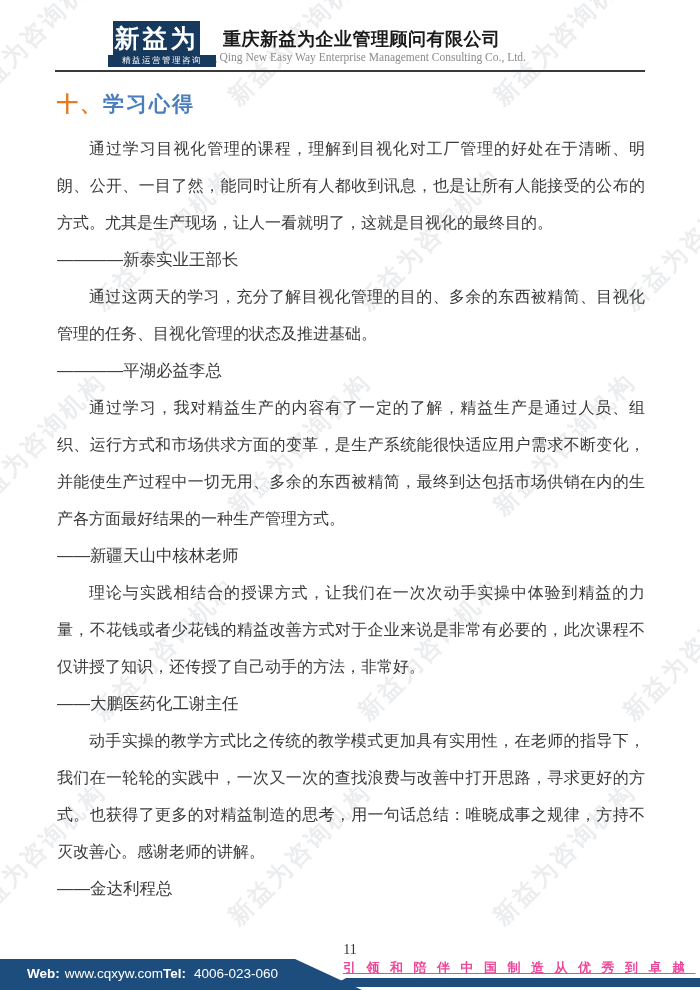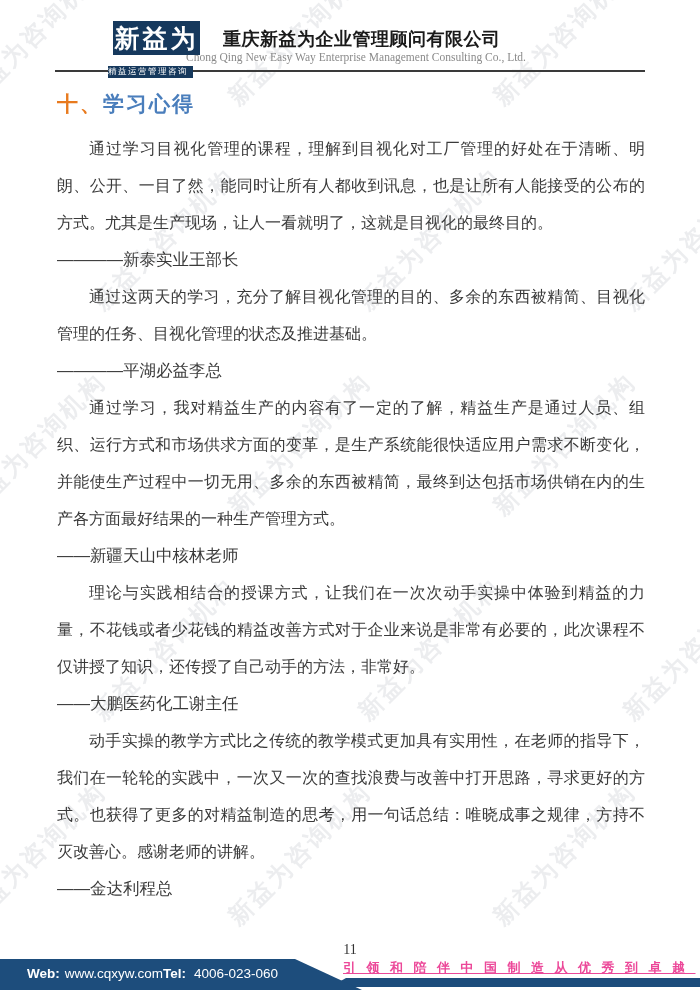--- a/index.html
+++ b/index.html
@@ -23,24 +23,24 @@
 
   
   .header { position:absolute; top:0; left:0; right:0; height:72px; z-index:2;padding-left:16px; }
   .logo-box {
     position:absolute; left:113px; top:21px; width:87px; height:34px;
     background:#16395d; color:#fff;
     display:flex; align-items:center; justify-content:center;
     font-size:25px; font-weight:bold; letter-spacing:3px; z-index:3;
   }
   .logo-bar {
-    position:absolute; left:108px; top:55px; width:85px; height:12px;
+    position:absolute; left:108px; top:55px; width:108px; height:12px;
     background:#16395d; color:#fff;
-    display:flex; align-items:center; 
-    font-size:8.5px; letter-spacing:1.5px; z-index:3; white-space:nowrap;margin-top:11px;
+    display:flex; align-items:center; justify-content:center;
+    font-size:8.5px; letter-spacing:1.5px; z-index:3; white-space:nowrap;
   }
   .company-name {
     position:absolute; left:223px; top:27px;
     font-size:18px; font-weight:bold; color:#1a1a1a; letter-spacing:0.5px; white-space:nowrap;
   }
   .company-en {
     position:absolute; left:186px; top:51px;
     font-family:"Liberation Serif","DejaVu Serif",serif;
     font-size:11.5px; color:#8a8a8a; z-index:2; white-space:nowrap;
   }

